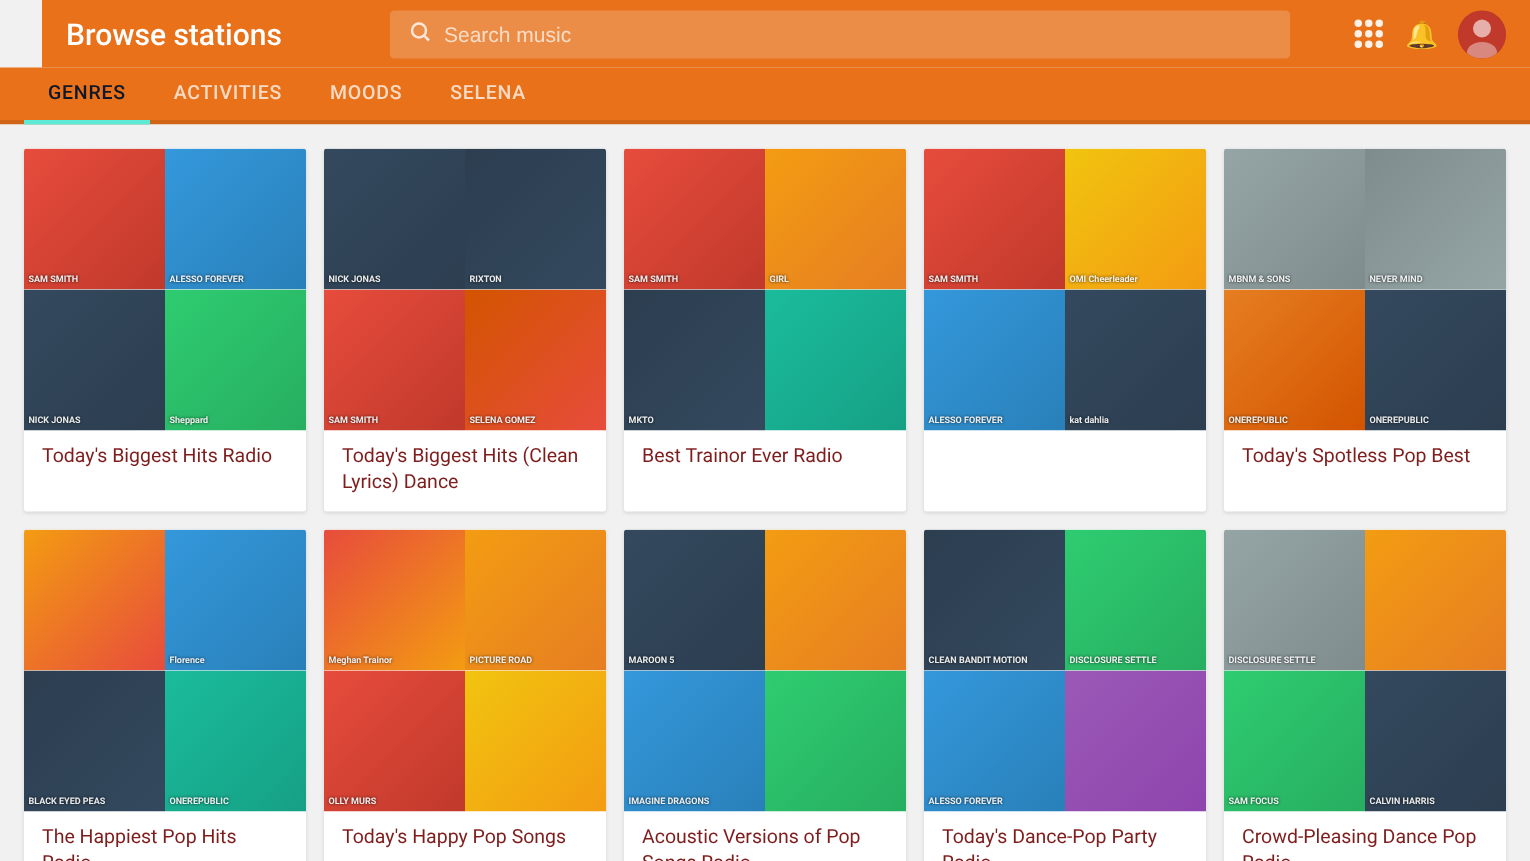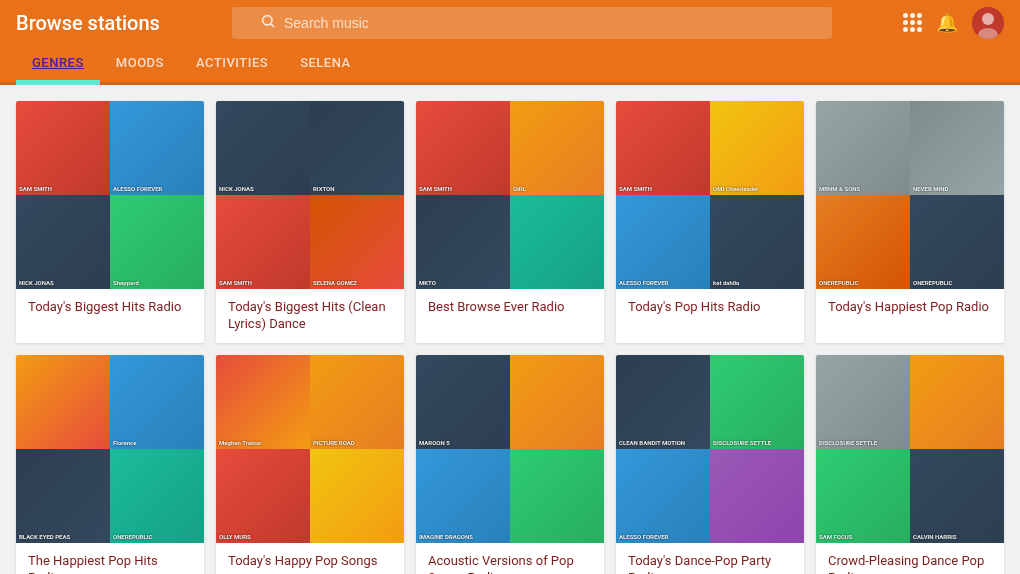--- a/index.html
+++ b/index.html
@@ -6,36 +6,37 @@
     body { font-family: 'Roboto', Arial, sans-serif; background: #f1f1f1; width: 1020px; overflow-x: hidden; }
 
     
     .header {
       background: #e8711a;
       height: 45px;
       display: flex;
       align-items: center;
       padding: 0 16px;
       gap: 16px;
+      margin-left: 28px;
     }
     .header-title {
       color: #fff;
       font-size: 20px;
       font-weight: 500;
       white-space: nowrap;
       min-width: 200px;
     }
     .search-bar {
       flex: 1;
       background: rgba(255,255,255,0.2);
       border-radius: 3px;
       height: 32px;
       display: flex;
       align-items: center;
-      padding: 0 28px;
+      padding: 0 12px;
       gap: 8px;
       max-width: 600px;
     }
     .search-icon-svg { color: rgba(255,255,255,0.7); }
     .search-input {
       background: transparent;
       border: none;
       outline: none;
       color: rgba(255,255,255,0.8);
       font-size: 14px;
@@ -82,23 +83,22 @@
       color: rgba(255,255,255,0.75);
       font-size: 13px;
       font-weight: 500;
       padding: 10px 16px;
       cursor: pointer;
       letter-spacing: 0.5px;
       border-bottom: 3px solid transparent;
       margin-bottom: -3px;
     }
     .nav-tab.active {
-      color: #4c1d95;
-      border-bottom: 5px solid #5eead4;
-      text-decoration: underline;
+      color: #0f172a;
+      border-bottom: 3px solid #5eead4;
     }
 
     
     .main {
       padding: 16px;
       background: #f1f1f1;
     }
 
     
     .station-grid {
@@ -240,22 +240,22 @@
         <circle cx="16" cy="16" r="16" fill="#c0392b"></circle>
         <circle cx="16" cy="12" r="6" fill="rgba(255,255,255,0.6)"></circle>
         <ellipse cx="16" cy="28" rx="10" ry="7" fill="rgba(255,255,255,0.4)"></ellipse>
       </svg>
     </div>
   </div>
 </div>
 
 <div class="nav-tabs">
   <div class="nav-tab active">GENRES</div>
+  <div class="nav-tab">ACTIVITIES</div>
   <div class="nav-tab">MOODS</div>
-  <div class="nav-tab">ACTIVITIES</div>
   <div class="nav-tab">SELENA</div>
 </div>
 
 <div class="main">
   <div class="station-grid" id="station-grid">
 
   <div class="station-card">
         <div class="album-grid">
           <div class="album-cell">
             <div class="album-placeholder c1"></div>
@@ -313,21 +313,21 @@
           </div>
           <div class="album-cell">
             <div class="album-placeholder c18"></div>
             <span class="album-label">MKTO</span>
           </div>
           <div class="album-cell">
             <div class="album-placeholder c6"></div>
           </div>
         </div>
         <div class="station-info">
-          <div class="station-name">Best Browse Ever Radio</div>
+          <div class="station-name">Best Trainor Ever Radio</div>
         </div>
       </div>
       <div class="station-card">
         <div class="album-grid">
           <div class="album-cell">
             <div class="album-placeholder c1"></div>
             <span class="album-label">SAM SMITH</span>
           </div>
           <div class="album-cell">
             <div class="album-placeholder c10"></div>
@@ -335,23 +335,20 @@
           </div>
           <div class="album-cell">
             <div class="album-placeholder c2"></div>
             <span class="album-label">ALESSO FOREVER</span>
           </div>
           <div class="album-cell">
             <div class="album-placeholder c7"></div>
             <span class="album-label">kat dahlia</span>
           </div>
         </div>
-        <div class="station-info">
-          <div class="station-name">Today's Pop Hits Radio</div>
-        </div>
       </div>
       <div class="station-card">
         <div class="album-grid">
           <div class="album-cell">
             <div class="album-placeholder c9"></div>
             <span class="album-label">MBNM &amp; SONS</span>
           </div>
           <div class="album-cell">
             <div class="album-placeholder c11"></div>
             <span class="album-label">NEVER MIND</span>
@@ -359,21 +356,21 @@
           <div class="album-cell">
             <div class="album-placeholder c8"></div>
             <span class="album-label">ONEREPUBLIC</span>
           </div>
           <div class="album-cell">
             <div class="album-placeholder c7"></div>
             <span class="album-label">ONEREPUBLIC</span>
           </div>
         </div>
         <div class="station-info">
-          <div class="station-name">Today's Happiest Pop Radio</div>
+          <div class="station-name">Today's Spotless Pop Best</div>
         </div>
       </div>
       <div class="station-card">
         <div class="album-grid">
           <div class="album-cell">
             <div class="album-placeholder c22"></div>
           </div>
           <div class="album-cell">
             <div class="album-placeholder c2"></div>
             <span class="album-label">Florence</span>

